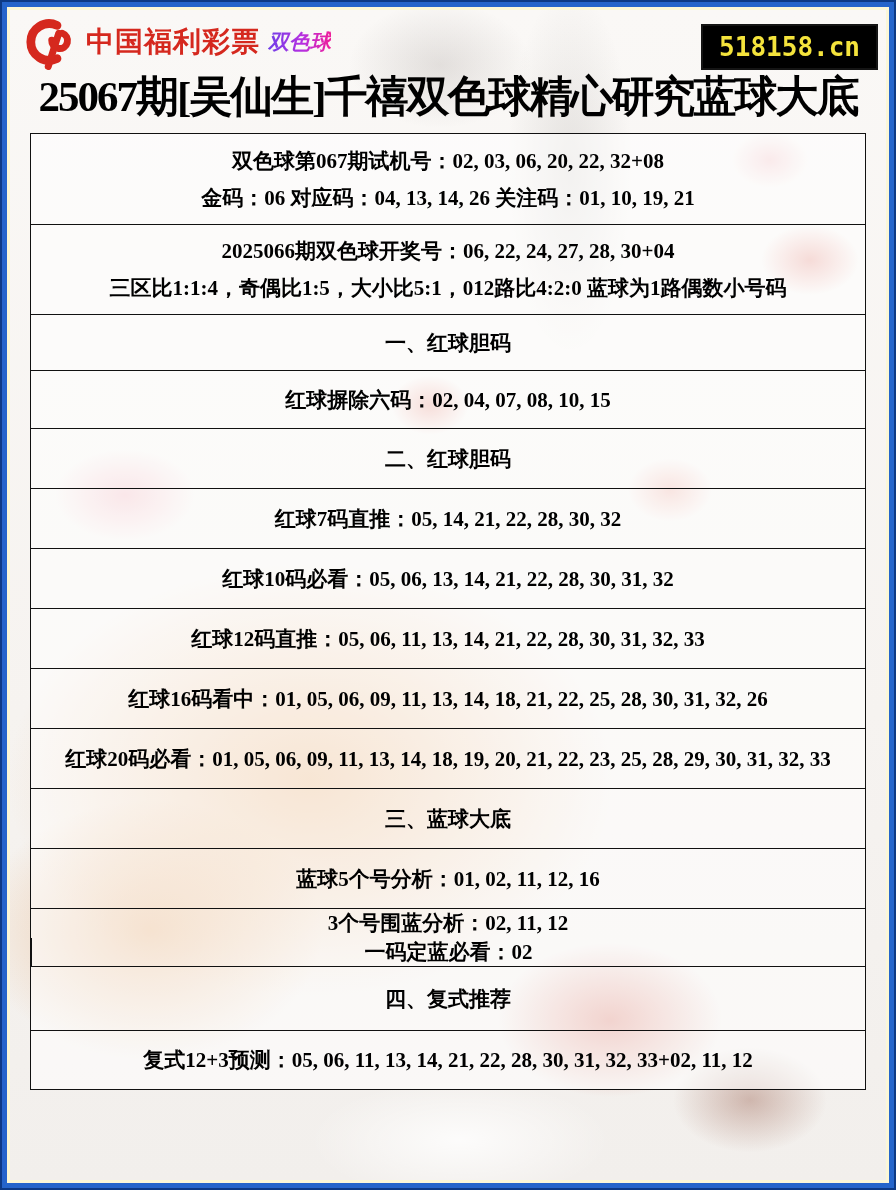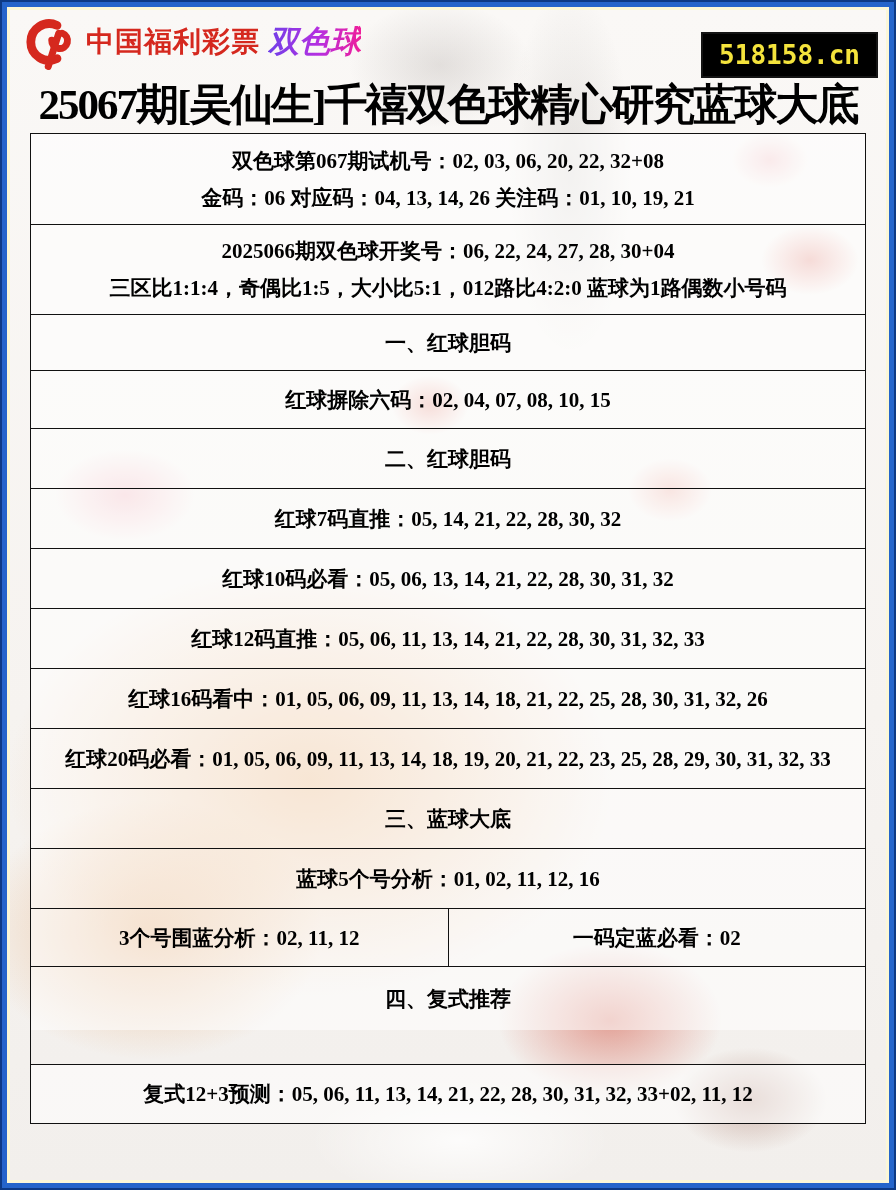--- a/index.html
+++ b/index.html
@@ -36,55 +36,55 @@
   }
   
   .header{position:absolute;left:0;top:0;right:0;height:123px;}
   .logo{position:absolute;left:12px;top:4px;display:flex;align-items:center;gap:8px;}
   .logo-icon{width:56px;height:56px;flex:0 0 auto;}
   .brand-red{
     color:#d5281e;font-family:"Liberation Sans",sans-serif;
     font-weight:bold;font-size:28px;letter-spacing:1px;
   }
   .brand-grad{
-    font-family:Liberation Sans, sans-serif;font-weight:bold;font-style:italic;font-size:31px;
+    font-family:Liberation Sans, sans-serif;font-weight:bold;font-style:italic;font-size:21px;
     background:linear-gradient(90deg,#6f3fe8 0%,#b62fe0 55%,#ef1f9a 100%);
     -webkit-background-clip:text;background-clip:text;color:transparent;
   }
   .badge{
-    position:absolute;right:8px;top:22px;
+    position:absolute;right:8px;top:14px;
     background:#000;color:#f4e33c;
     font-family:"DejaVu Sans Mono",monospace;font-weight:bold;font-size:26px;
     padding:6px 16px;border:2px solid #141414;
   }
   .title{
-    position:absolute;left:0;right:0;top:58px;margin:8px;
+    position:absolute;left:0;right:0;top:58px;margin:0;
     text-align:center;font-size:43px;font-weight:bold;color:#000;
     letter-spacing:-2px;white-space:nowrap;
   }
   
   .board{
     position:absolute;left:20px;right:20px;top:123px;
     border:1px solid #111;
   }
   .row{
     box-sizing:border-box;height:60px;
     display:flex;align-items:center;justify-content:center;
     background:rgba(255,255,255,0.55);
     font-size:21px;font-weight:bold;color:#000;white-space:nowrap;
   }
   .row + .row{border-top:1px solid #111;}
   .row.double{flex-direction:column;row-gap:9px;height:90px;text-align:center;}
   .row.r3{height:56px;}
   .row.r4{height:58px;}
   .row.r13{height:58px;}
   .row.r14{height:64px;}
-  .row.r15{height:59px;margin-top:34px;}
+  .row.r15{height:59px;}
   .row.r16{height:58px;}
-  .row.cols{padding:0;align-items:stretch;}
+  .row.cols{padding:0;align-items:stretch;flex-direction:column;}
   .cell{flex:1 1 50%;display:flex;align-items:center;justify-content:center;}
   .cell + .cell{border-left:1px solid #111;}
 </style>
 </head>
 <body>
 
 <div class="frame-outer"></div>
 <div class="frame-blue"></div>
 <div class="frame-yellow"></div>
 

